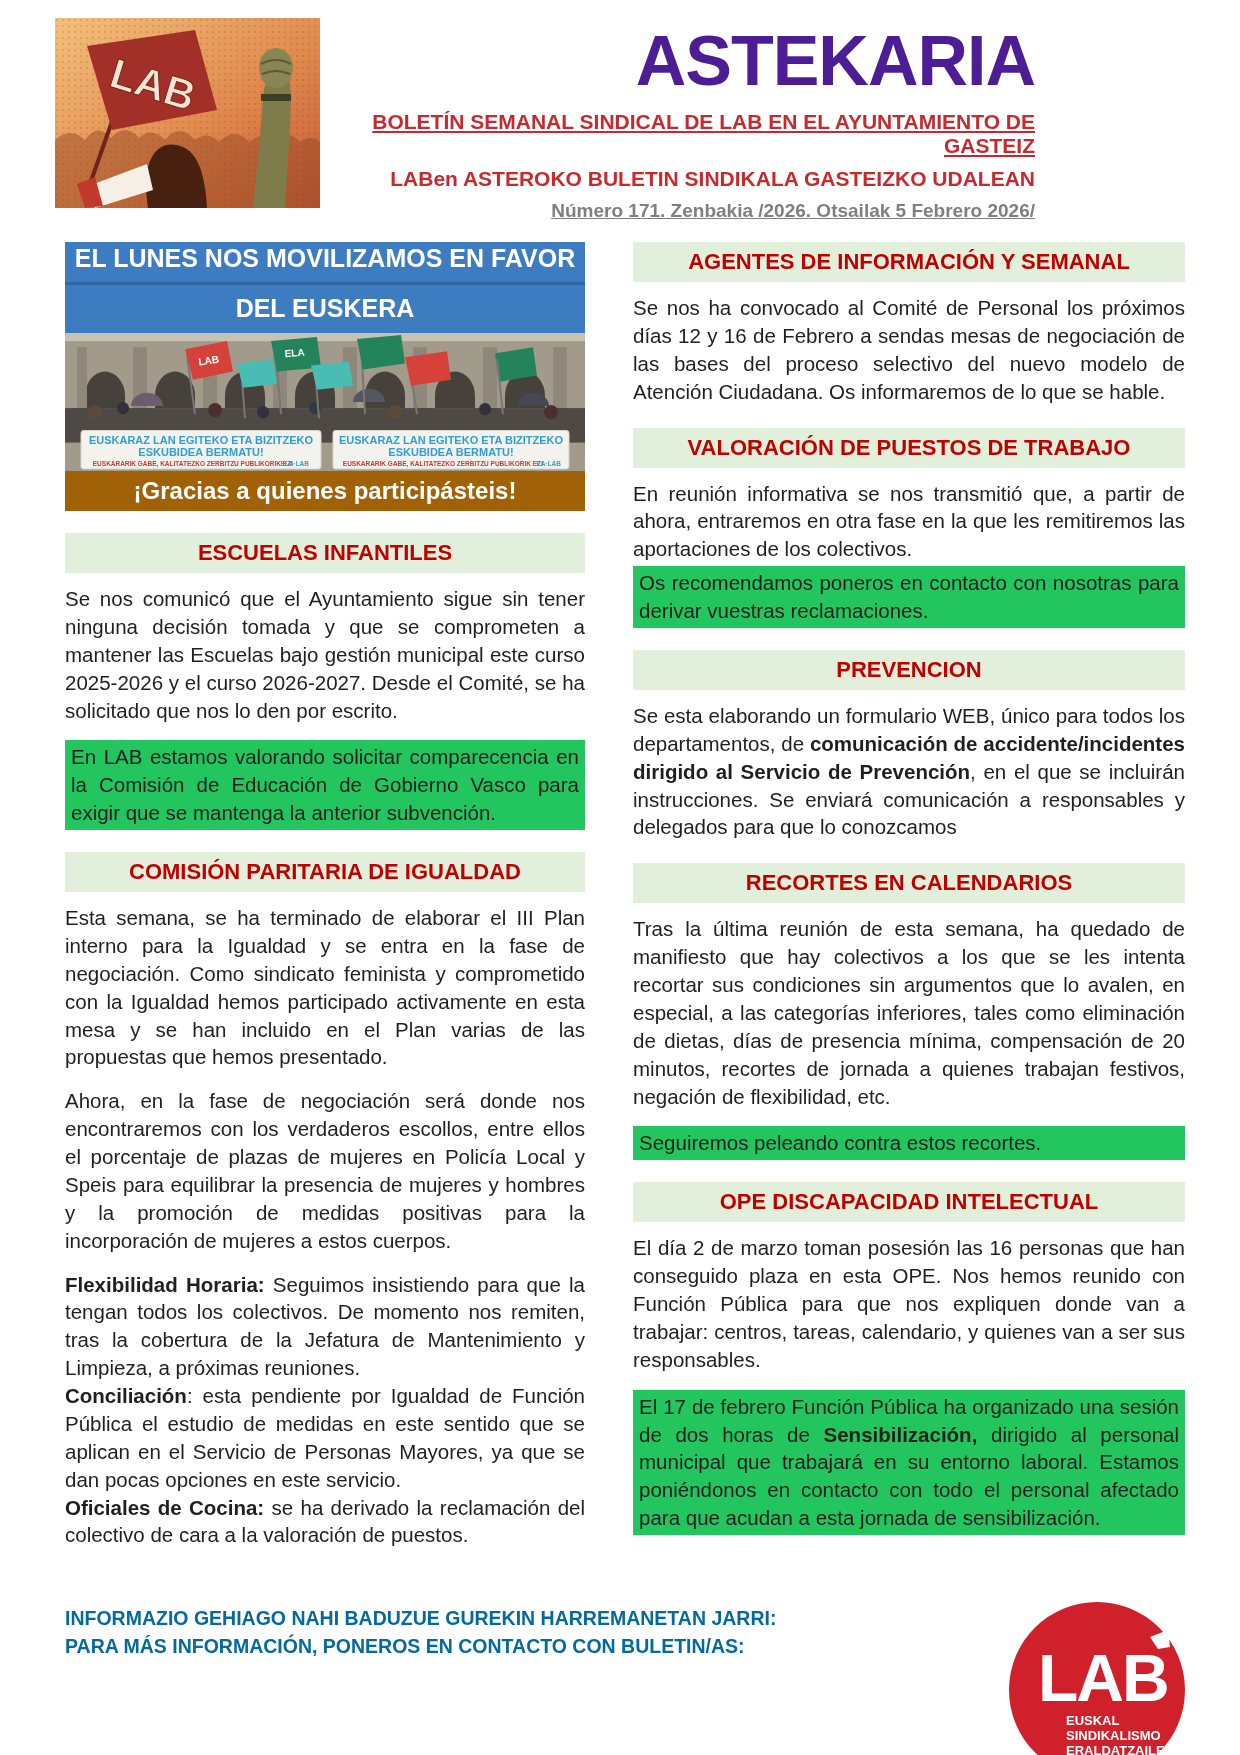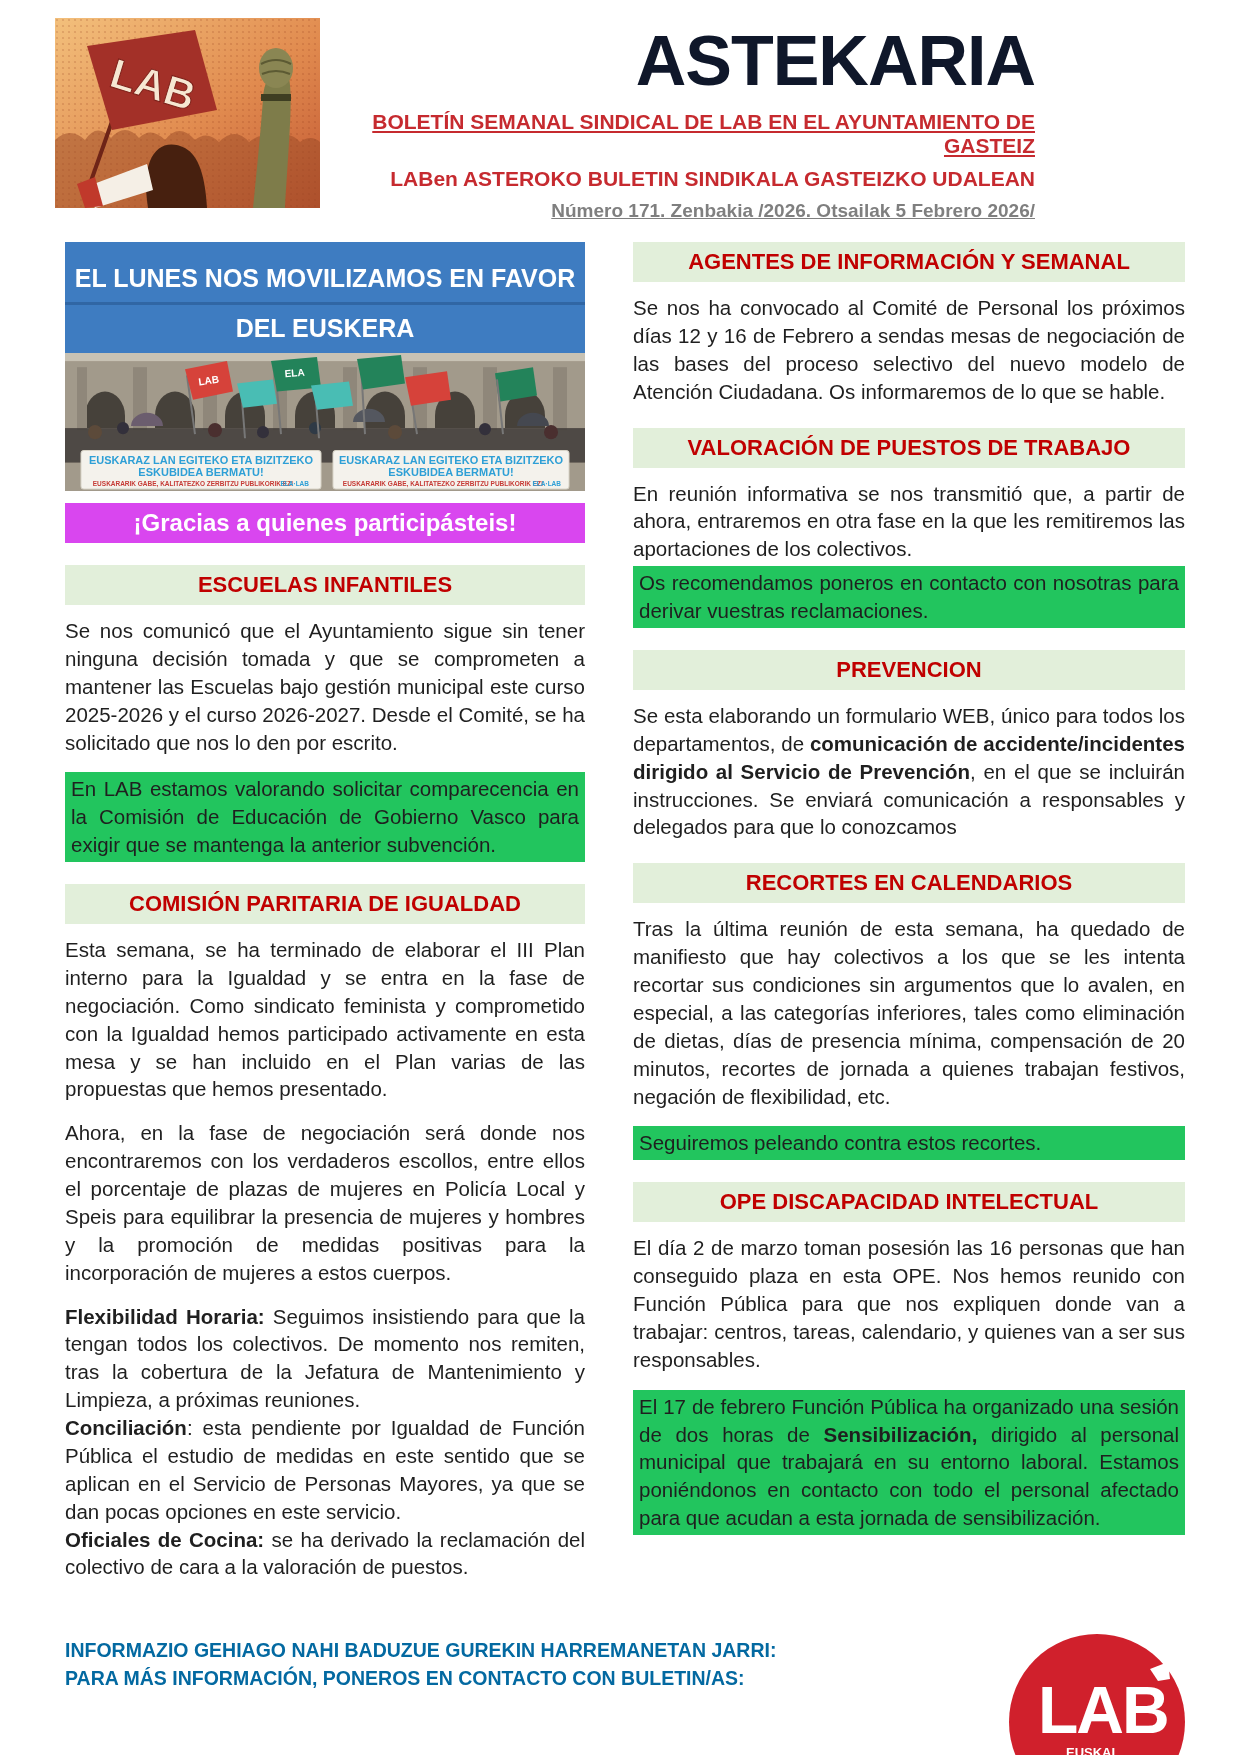--- a/index.html
+++ b/index.html
@@ -3,43 +3,43 @@
 <meta charset="utf-8">
 <style>
   html,body{margin:0;padding:0;background:#ffffff;}
   body{width:1240px;min-height:1755px;font-family:"Liberation Sans","DejaVu Sans",sans-serif;color:#212121;}
   .page{width:1240px;box-sizing:border-box;padding-top:18px;}
 
   
   .header{display:flex;align-items:flex-start;padding:0 205px 0 55px;box-sizing:border-box;}
   .collage{width:265px;height:190px;flex:0 0 265px;display:block;}
   .brand{flex:1;text-align:right;padding-top:8px;}
-  .brand-title{font-size:70px;font-weight:bold;color:#0f172a;letter-spacing:-1px;line-height:1;margin-bottom:14px;font-stretch:condensed;}
+  .brand-title{font-size:70px;font-weight:bold;color:#4c1d95;letter-spacing:-1px;line-height:1;margin-bottom:14px;font-stretch:condensed;}
   .brand-sub-es{font-size:21px;font-weight:bold;color:#C62A2F;text-decoration:underline;margin-bottom:9px;font-stretch:condensed;}
   .brand-sub-eu{font-size:21px;font-weight:bold;color:#C62A2F;margin-bottom:9px;font-stretch:condensed;}
   .brand-issue{font-size:19px;font-weight:bold;color:#7F7F7F;text-decoration:underline;}
 
   
   .cols{display:flex;padding:20px 55px 0 65px;box-sizing:border-box;gap:48px;}
   .col-left{width:520px;flex:0 0 520px;}
   .col-right{width:552px;flex:0 0 552px;}
 
   .sec-h{background:#E2EFDA;color:#C00000;font-weight:bold;font-size:22px;text-align:center;padding:7px 6px;margin:22px 0 12px;font-stretch:condensed;}
   .sec-h.first{margin-top:0;}
   .p{font-size:20.5px;line-height:1.36;text-align:justify;margin:10px 0 16px;color:#1f1f1f;}
   .p.tight{margin-bottom:3px;}
   .hl{background:#22c55e;padding:3px 6px;}
   .hl.after{margin-top:0;}
 
   
   .banner-blue{background:#3E7CC1;color:#ffffff;font-weight:bold;text-align:center;font-size:25px;font-stretch:condensed;}
-  .banner-line1{padding:22px 8px 9px;border-bottom:3px solid rgba(15,54,100,0.30);}
+  .banner-line1{padding:2px 8px 9px;border-bottom:3px solid rgba(15,54,100,0.30);}
   .banner-line2{padding:9px 8px 10px;}
   .photo-svg{display:block;width:520px;height:138px;}
-  .thanks{background:#d946ef;color:#ffffff;font-weight:bold;text-align:center;font-size:24px;padding:6px 4px;font-stretch:condensed;margin-top:12px;}
+  .thanks{background:#a16207;color:#ffffff;font-weight:bold;text-align:center;font-size:24px;padding:6px 4px;font-stretch:condensed;}
 
   
   .footer{display:flex;justify-content:space-between;align-items:flex-start;padding:40px 48px 14px 65px;box-sizing:border-box;}
   .f-text{max-width:920px;}
   .f-red{color:#0369a1;font-weight:bold;font-size:19.5px;line-height:1.4;font-stretch:condensed;}
   .logo-svg{width:190px;height:190px;display:block;margin-top:-10px;}
 </style>
 </head>
 <body>
 

